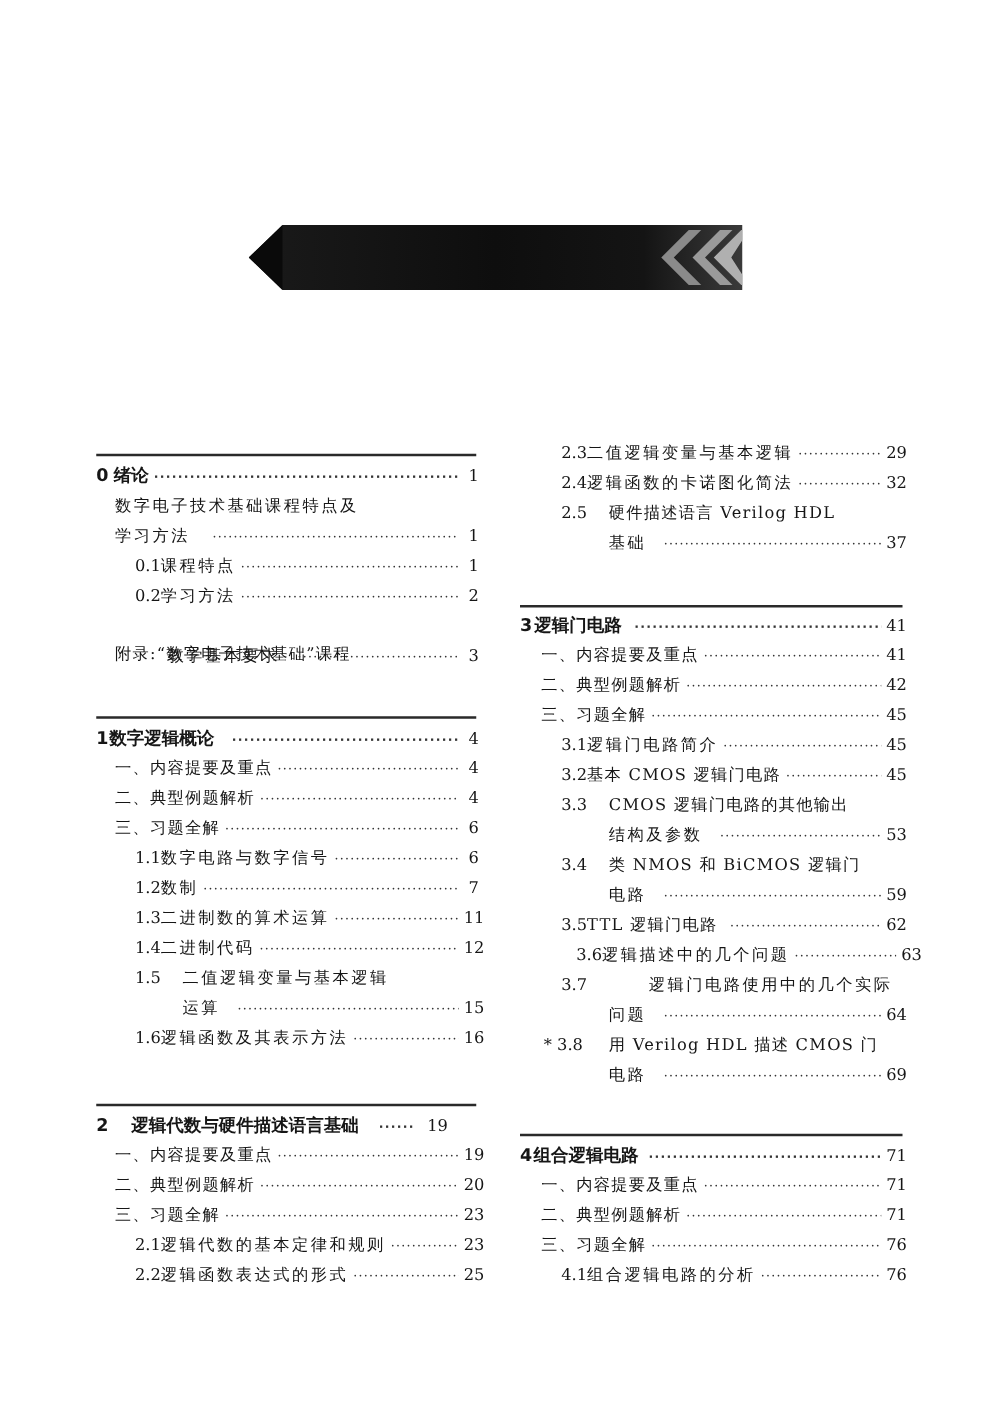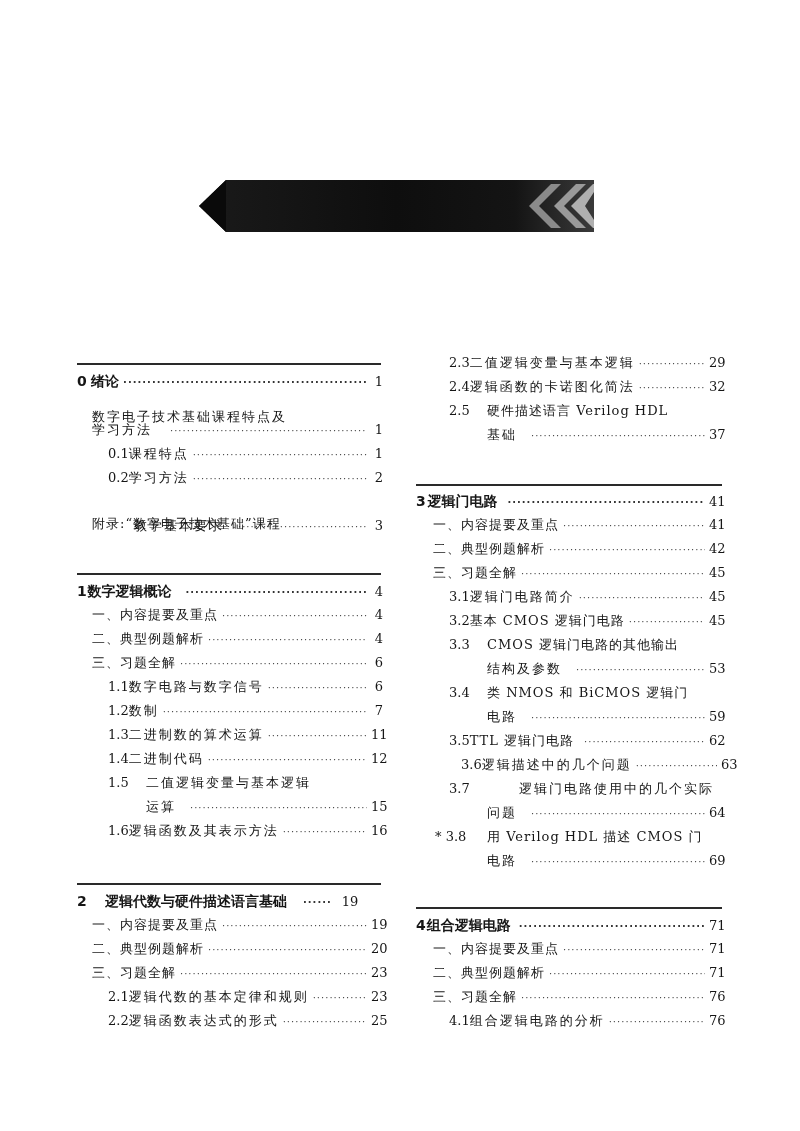--- a/index.html
+++ b/index.html
@@ -60,21 +60,21 @@
   </svg>
 </div>
 
 <div class="rule" style="left:77px; top:363px;"></div>
 <div class="entry chapter" style="left:77px; top:370px; width:306px;">
   <span class="num">0</span>
   <span class="title">绪论</span>
   <span class="dots"></span>
   <span class="page">1</span>
 </div>
-<div class="cont" style="left:92px; top:406px;">
+<div class="cont" style="left:92px; top:395px;">
   <span>数字电子技术基础课程特点及</span>
 </div>
 <div class="entry part" style="left:92px; top:419px; width:291px;">
   <span class="title" style="letter-spacing:2px;">学习方法</span>
   <span class="dots" style="margin-left:18px;"></span>
   <span class="page">1</span>
 </div>
 <div class="entry sec" style="left:108px; top:443px; width:275px;">
   <span class="num">0.1</span>
   <span class="title">课程特点</span>

